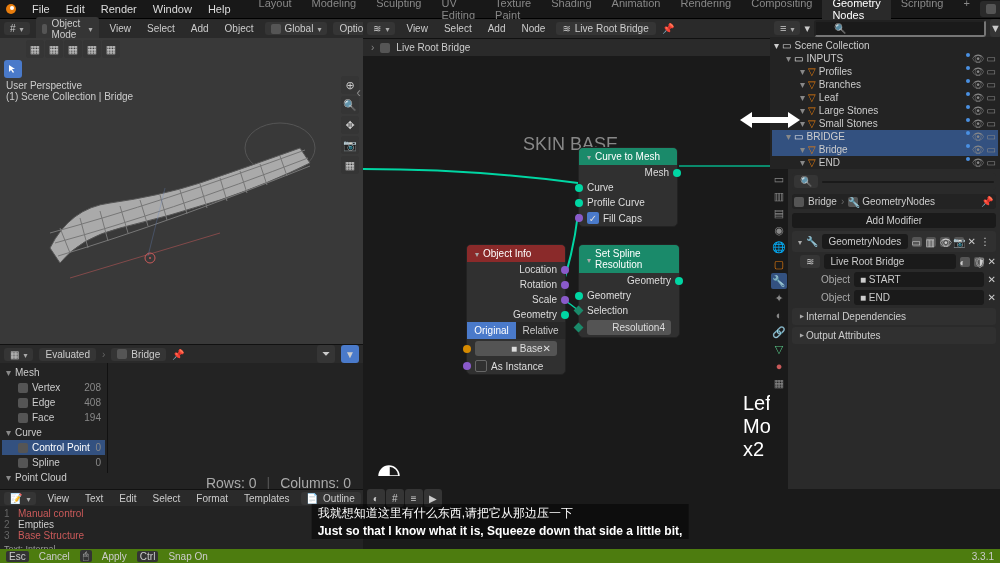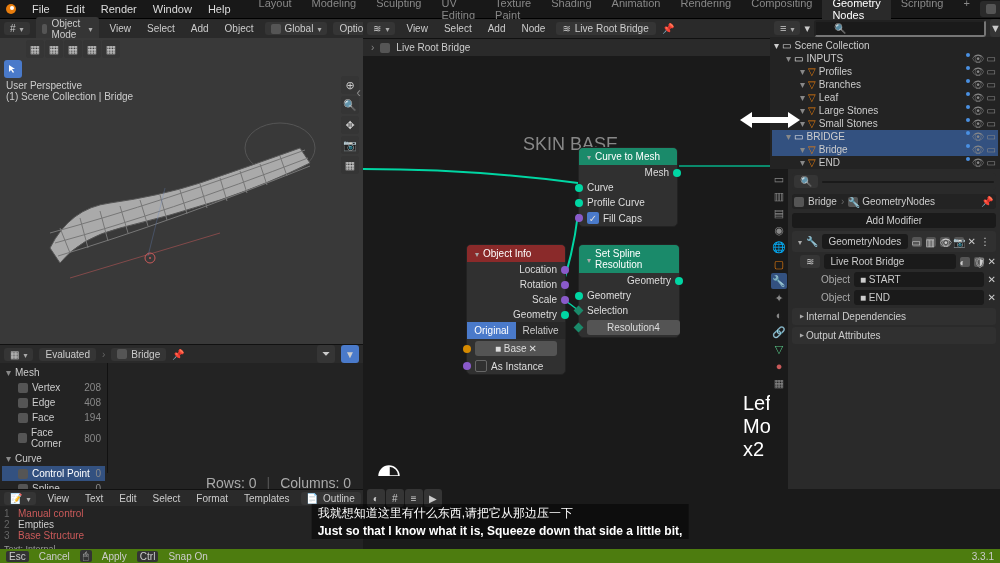--- a/index.html
+++ b/index.html
@@ -61,21 +61,21 @@
 .socket.in { left: -4px; }
 .socket.out { right: -4px; }
 .socket.teal { background: #00d6a3; }
 .socket.purple { background: #8a5aca; }
 .socket.orange { background: #d68a00; }
 .socket.diamond { border-radius: 0; transform: rotate(45deg); width: 7px; height: 7px; background: #1a8a6a; }
 .checkbox { width: 12px; height: 12px; background: #4a7aca; border-radius: 2px; display: inline-flex; align-items: center; justify-content: center; margin-right: 4px; }
 .node-tabs { display: flex; }
 .node-tab { flex: 1; padding: 3px 6px; text-align: center; background: #282828; }
 .node-tab.active { background: #4a7aca; color: #fff; }
-.node-field { background: #545454; padding: 2px 20px; margin: 2px 6px; border-radius: 3px; display: flex; justify-content: space-between; }
+.node-field { background: #545454; padding: 2px 6px; margin: 2px 6px; border-radius: 3px; display: flex; justify-content: flex-end; }
 
 .node-bg-title { position: absolute; color: #888; font-size: 18px; }
 .wire { position: absolute; pointer-events: none; }
 
 
 .overlay-text { position: absolute; bottom: 15px; left: 380px; color: #fff; font-size: 20px; }
 
 
 .outliner { flex: 1; display: flex; flex-direction: column; }
 .outliner-header { display: flex; align-items: center; background: #2a2a2a; height: 18px; padding: 0 4px; gap: 4px; }
@@ -254,25 +254,20 @@
             </div>
             <div class="tree-item" style="padding-left: 16px;">
               <span class="tiny-icon"></span>
               <span>Edge</span>
               <span class="count">408</span>
             </div>
             <div class="tree-item" style="padding-left: 16px;">
               <span class="tiny-icon"></span>
               <span>Face</span>
               <span class="count">194</span>
-            </div>
-            <div class="tree-item" style="padding-left: 16px;">
-              <span class="tiny-icon"></span>
-              <span>Face Corner</span>
-              <span class="count">800</span>
             </div>
             <div class="tree-item" style="padding-left: 4px;">
               <span style="color:#888">▾ </span>
               <span>Curve</span>
             </div>
             <div class="tree-item selected" style="padding-left: 16px;">
               <span class="tiny-icon"></span>
               <span>Control Point</span>
               <span class="count">0</span>
             </div>

